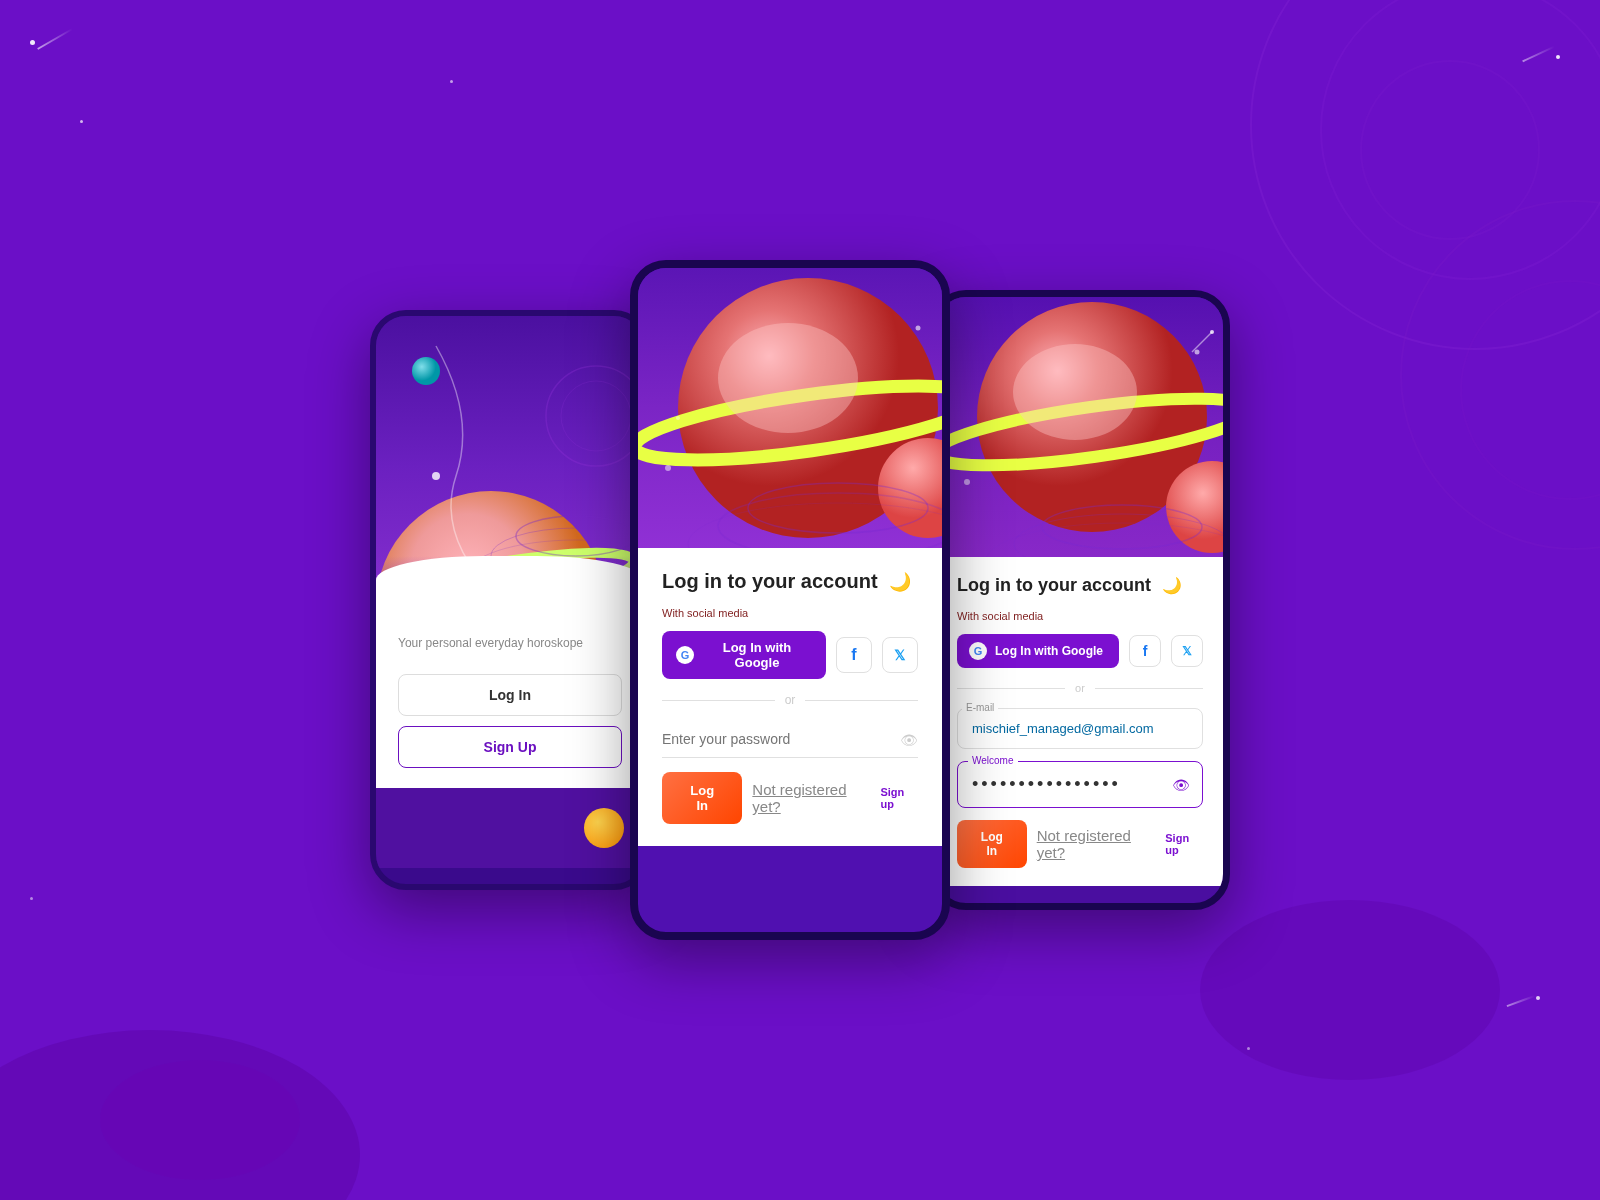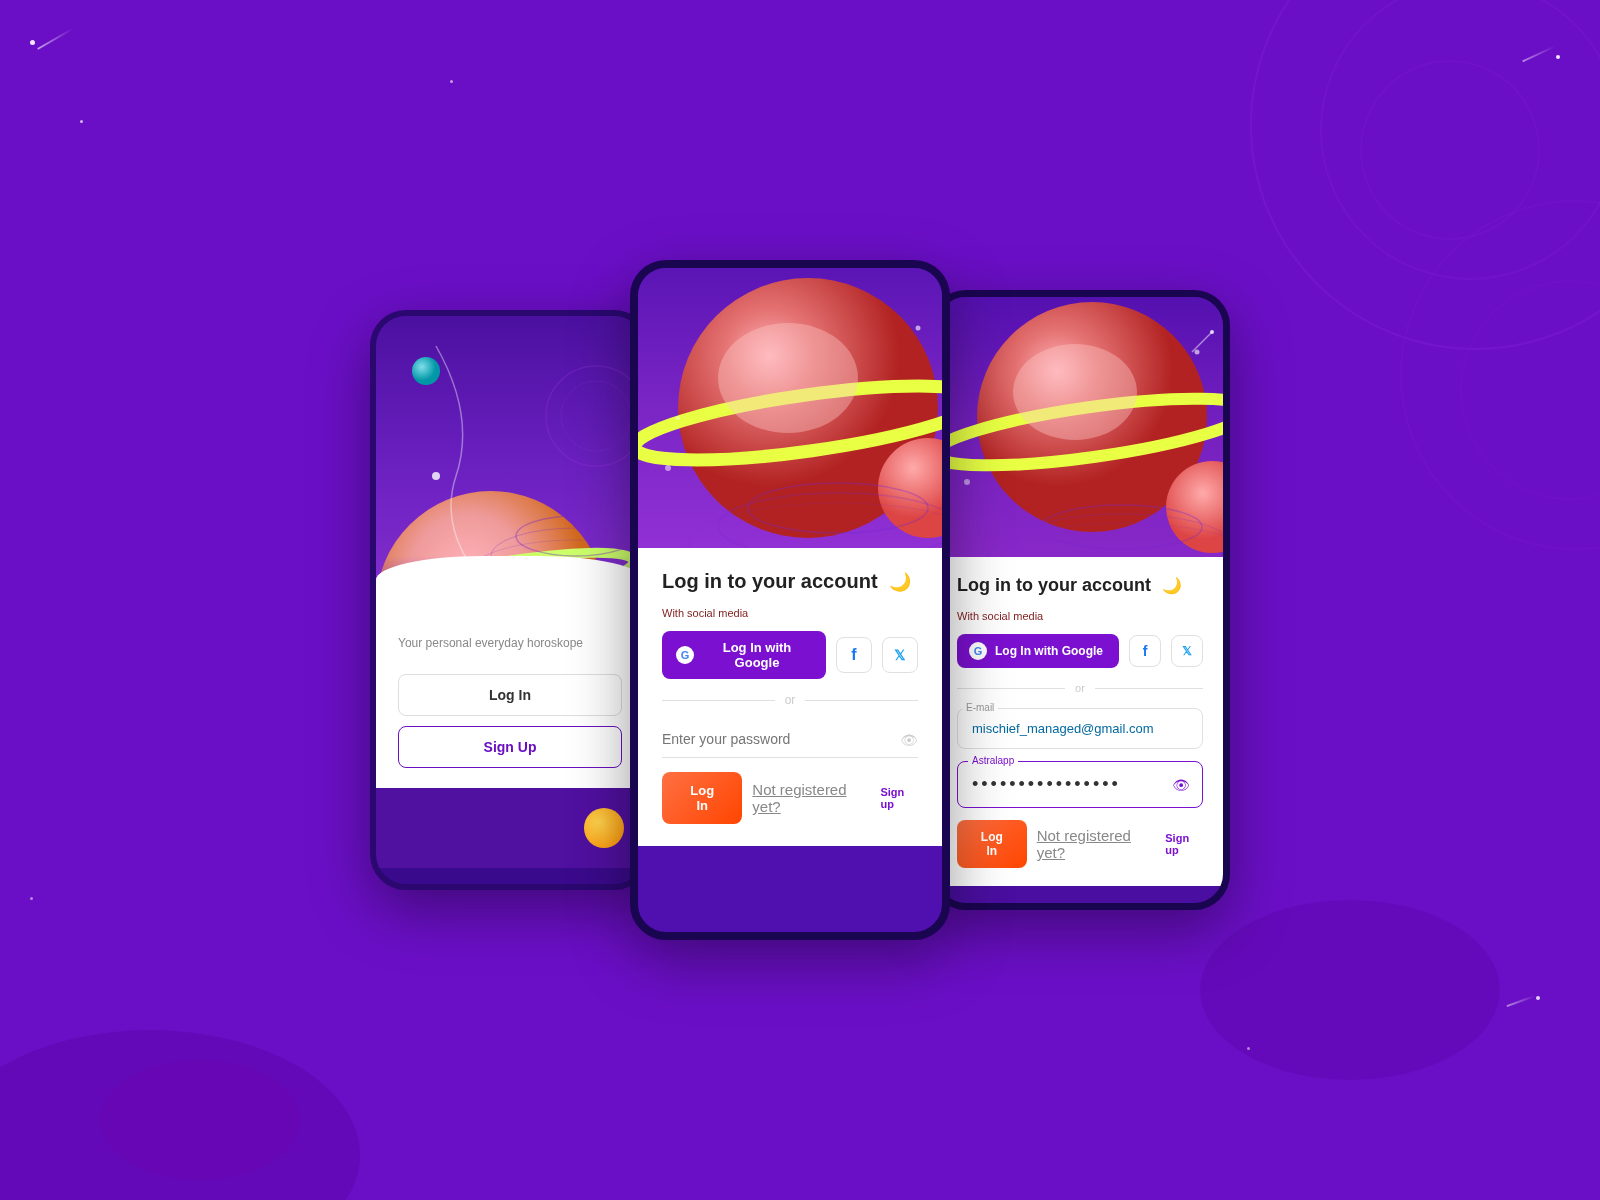--- a/index.html
+++ b/index.html
@@ -569,21 +569,21 @@
       <div class="or-divider" style="font-size:11px;">
         <span>or</span>
       </div>
 
       <div class="input-outlined-group">
         <span class="input-outlined-label-gray">E-mail</span>
         <input type="text" class="input-outlined-value" value="mischief_managed@gmail.com" style="">
       </div>
 
       <div class="input-outlined-group focused" style="position:relative;">
-        <span class="input-outlined-label">Astralapp</span>
+        <span class="input-outlined-label">Welcome</span>
         <input type="password" class="input-outlined-value input-password-value" style="padding-right: 28px;" value="1234567890123456">
         <span class="eye-icon-right">👁</span>
       </div>
 
       <div class="bottom-row" style="margin-top:10px;">
         <button class="btn-login-orange" style="padding:10px 18px;font-size:12px;">Log In</button>
         <span class="not-registered">Not registered yet?</span>
         <span class="sign-up-link">Sign up</span>
       </div>
     </div>

